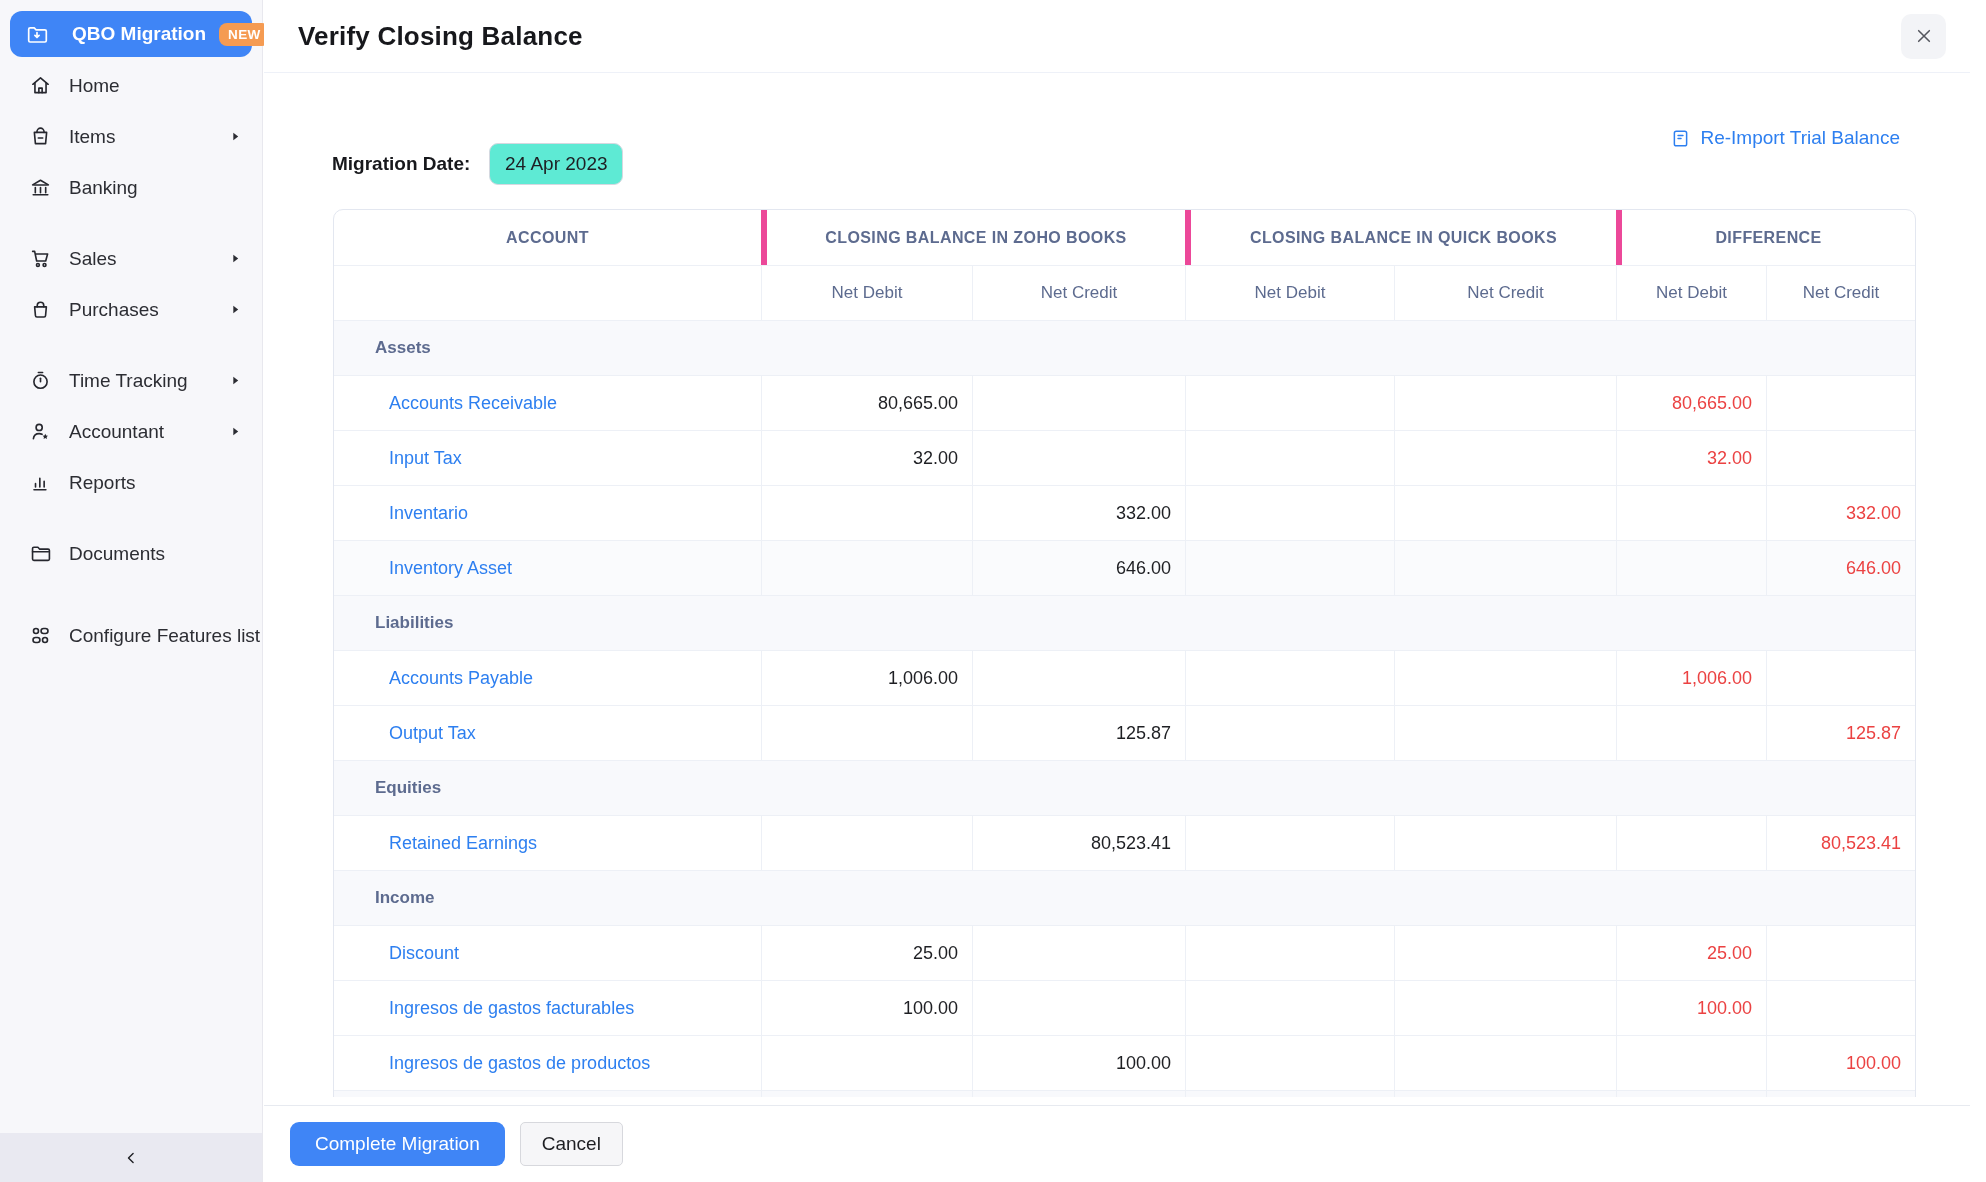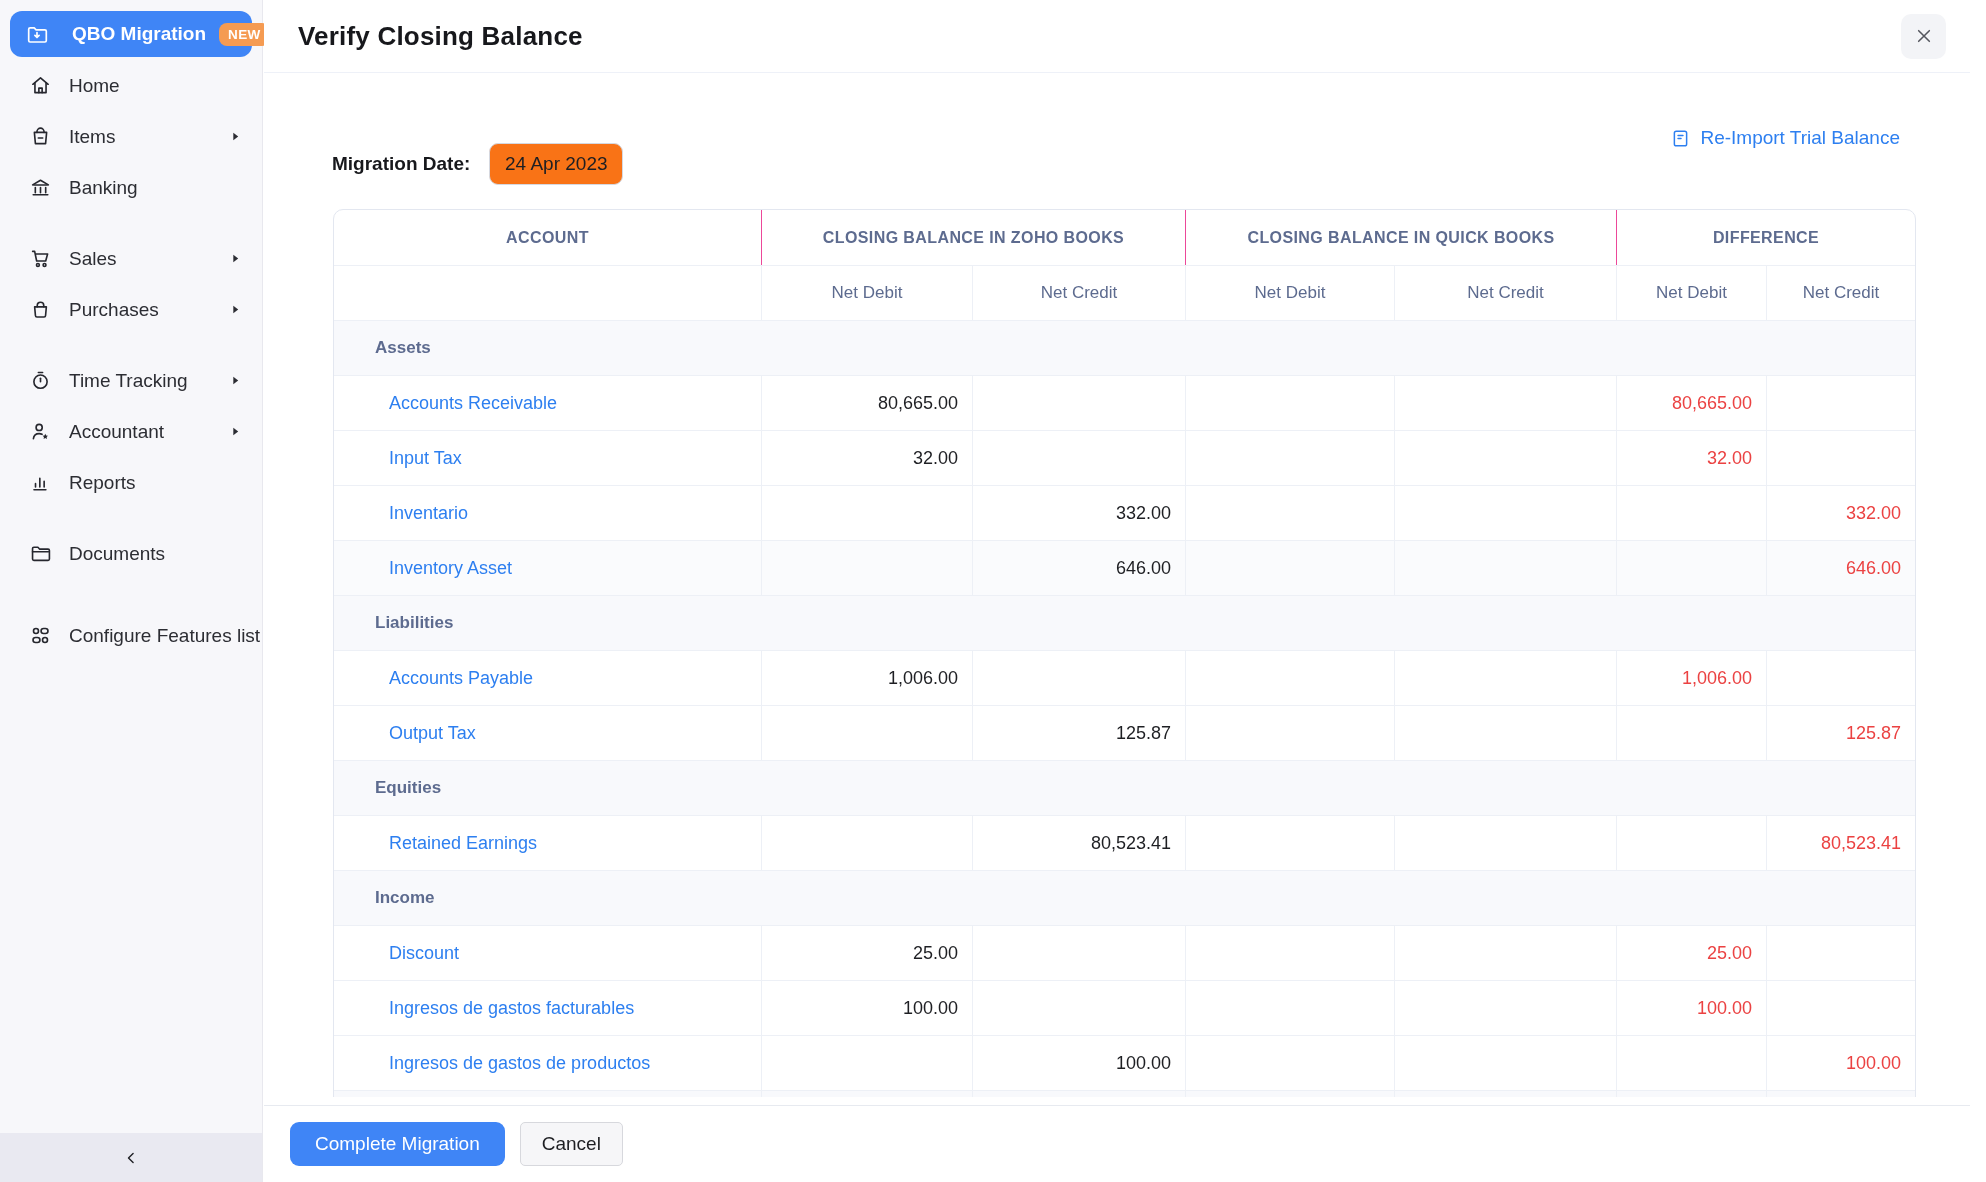--- a/index.html
+++ b/index.html
@@ -46,33 +46,33 @@
   .close-btn svg{width:100%;height:100%;}
 
   .content{position:absolute;top:72px;left:0;right:0;bottom:85px;border-top:1px solid #eef1f8;
     overflow:hidden;background:#fff;}
   .reimport{position:absolute;top:38px;right:70px;display:flex;align-items:center;gap:9px;
     color:var(--link);font-size:19px;cursor:pointer;text-decoration:none;margin-top:16px;}
   .reimport .icon{width:21px;height:21px;display:flex;color:var(--link);}
   .reimport svg{width:100%;height:100%;}
   .migration-date{position:absolute;top:70px;left:68px;display:flex;align-items:center;gap:19px;}
   .migration-date label{font-size:19px;font-weight:700;color:#17181c;}
-  .date-box{min-width:134px;height:42px;border:1px solid #d5d8e0;border-radius:9px;background:#f97316;
+  .date-box{min-width:134px;height:42px;border:1px solid #d5d8e0;border-radius:9px;background:#5eead4;
     display:flex;align-items:center;justify-content:center;font-size:19px;color:#1e1f23;
     box-sizing:border-box;cursor:text;padding:0 14px;}
 
   
   .table-wrap{position:absolute;top:136px;left:69px;width:1583px;border:1px solid #e3e7f0;
     border-radius:10px;overflow:hidden;background:#fff;box-sizing:border-box;}
   table{width:100%;border-collapse:separate;border-spacing:0;table-layout:fixed;}
   col.c0{width:427px;} col.c1{width:211px;} col.c2{width:213px;}
   col.c3{width:209px;} col.c4{width:222px;} col.c5{width:150px;} col.c6{width:149px;}
   th,td{padding:0;box-sizing:border-box;font-family:inherit;}
   .gh{height:55px;font-size:16px;font-weight:600;color:#5d6b8f;text-align:center;letter-spacing:.4px;}
-  .gh + .gh{border-left:1px solid #ec4899;}
+  .gh + .gh{border-left:6px solid #ec4899;}
   .sub-row th{height:55px;border-top:1px solid #edf0f6;font-size:17px;font-weight:500;
     color:#5d6b8f;text-align:center;}
   .sub-row th + th{border-left:1px solid #edf0f6;}
   tbody td{height:55px;border-top:1px solid #edf0f6;font-size:18px;color:#1e1f23;}
   tbody tr.data td + td{border-left:1px solid #edf0f6;}
   td.account{padding-left:55px;text-align:left;}
   td.account a{color:var(--link);text-decoration:none;cursor:pointer;}
   td.num{text-align:right;padding-right:14px;}
   td.diff{color:var(--red);}
   tr.section td{background:#f8f9fc;color:#5d6b8f;font-weight:600;font-size:17px;

